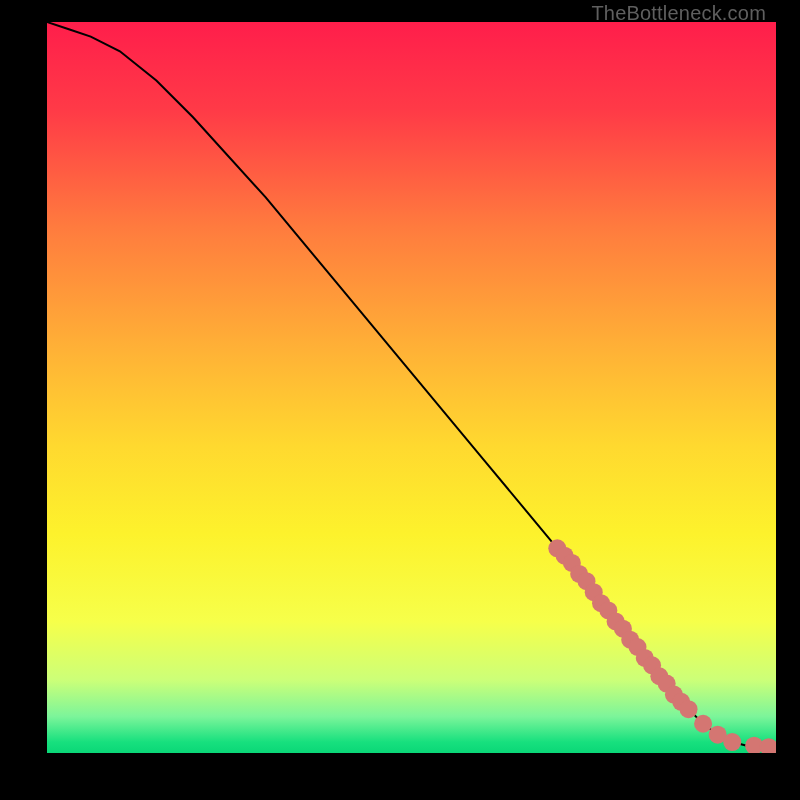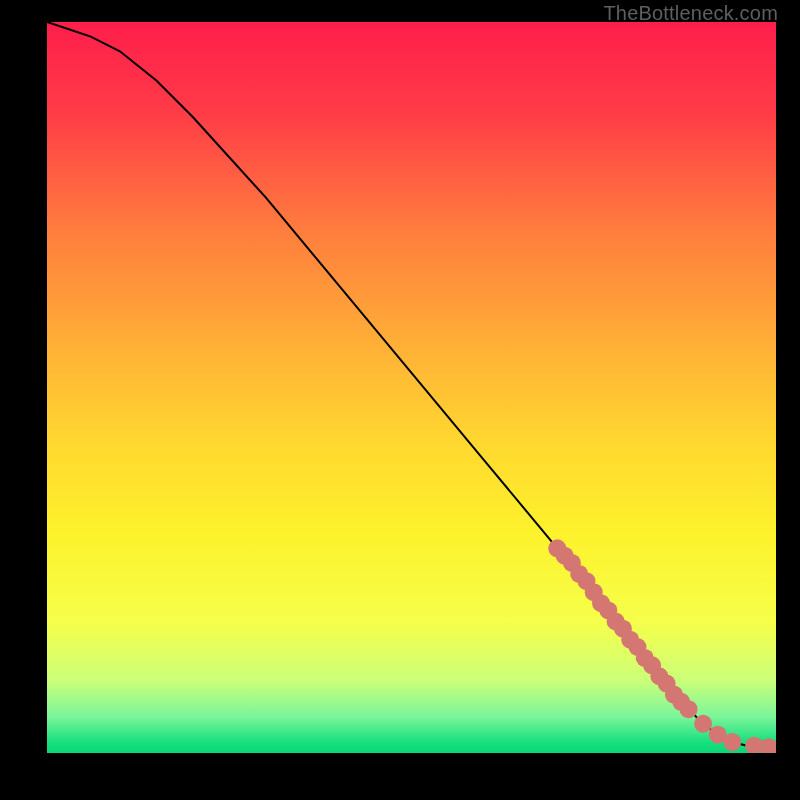--- a/index.html
+++ b/index.html
@@ -27,21 +27,21 @@
   .gradient {
     position: absolute;
     left: 0;
     top: 0;
     width: 100%;
     height: 100%;
   }
   .attribution {
     position: absolute;
     top: 2px;
-    right: 22px;
+    right: 34px;
     color: #5f5f5f;
     font-size: 20px;
     font-weight: 500;
     letter-spacing: 0.2px;
   }
   svg.curve {
     position: absolute;
     left: 0;
     top: 0;
     width: 100%;

